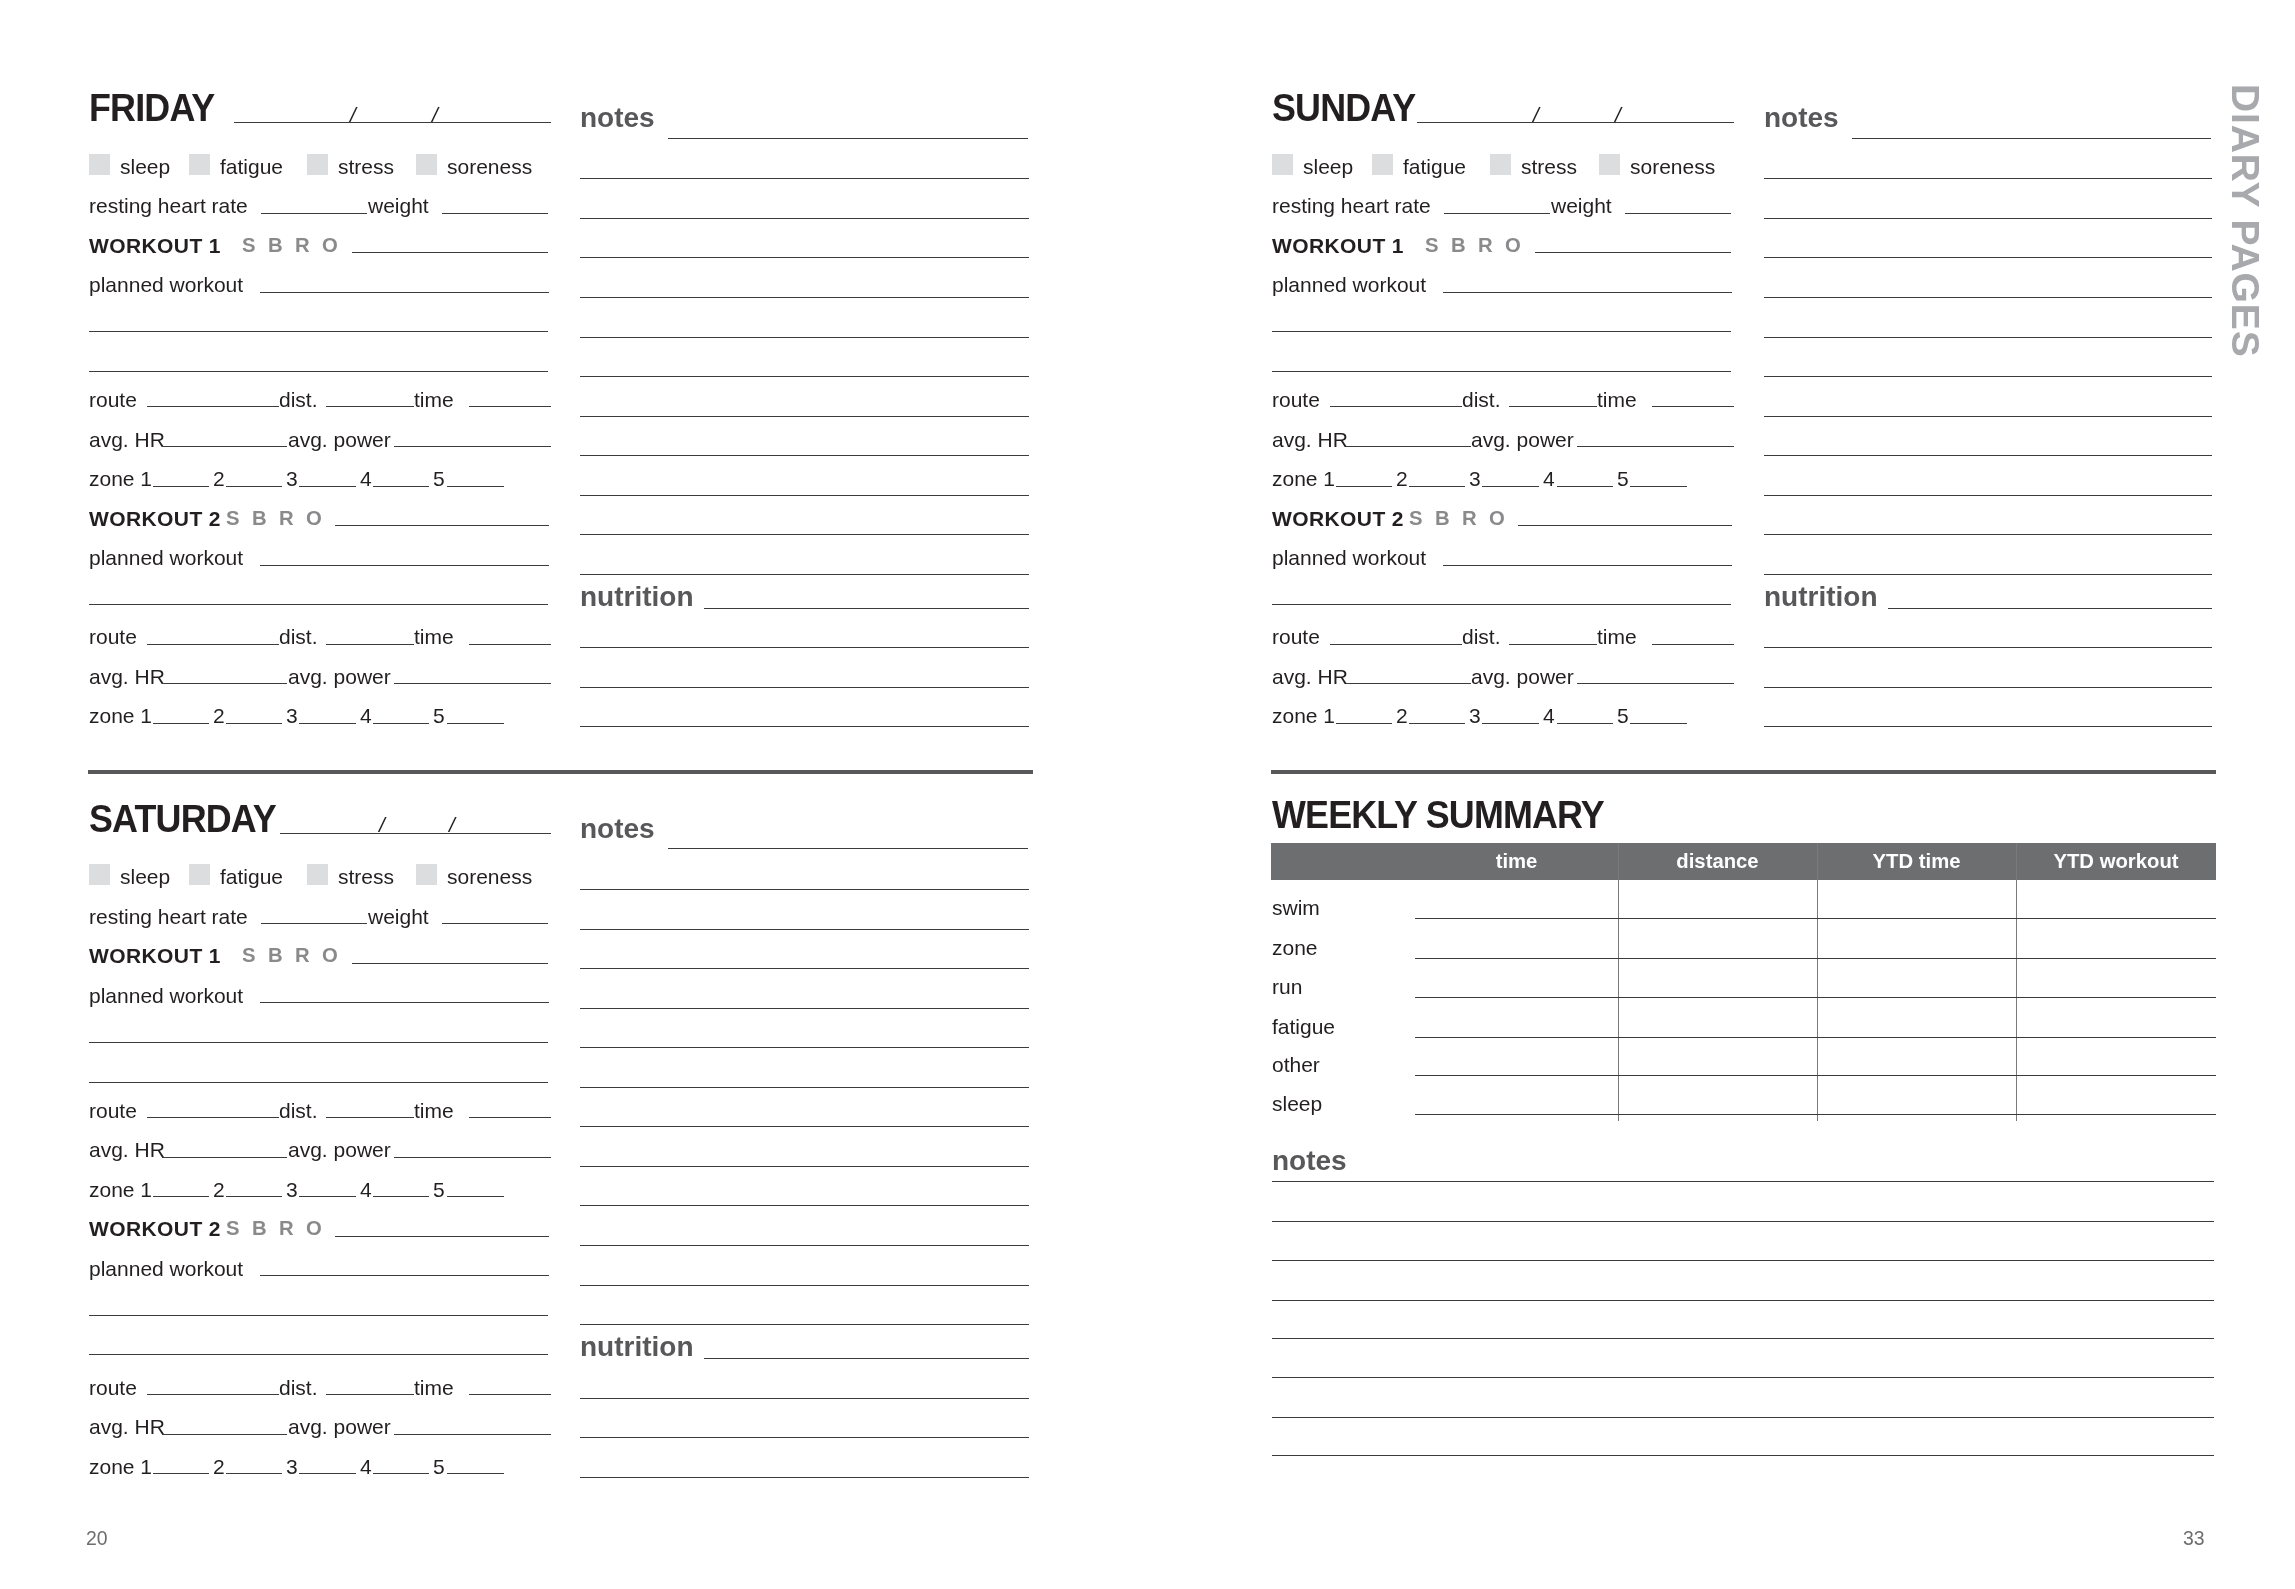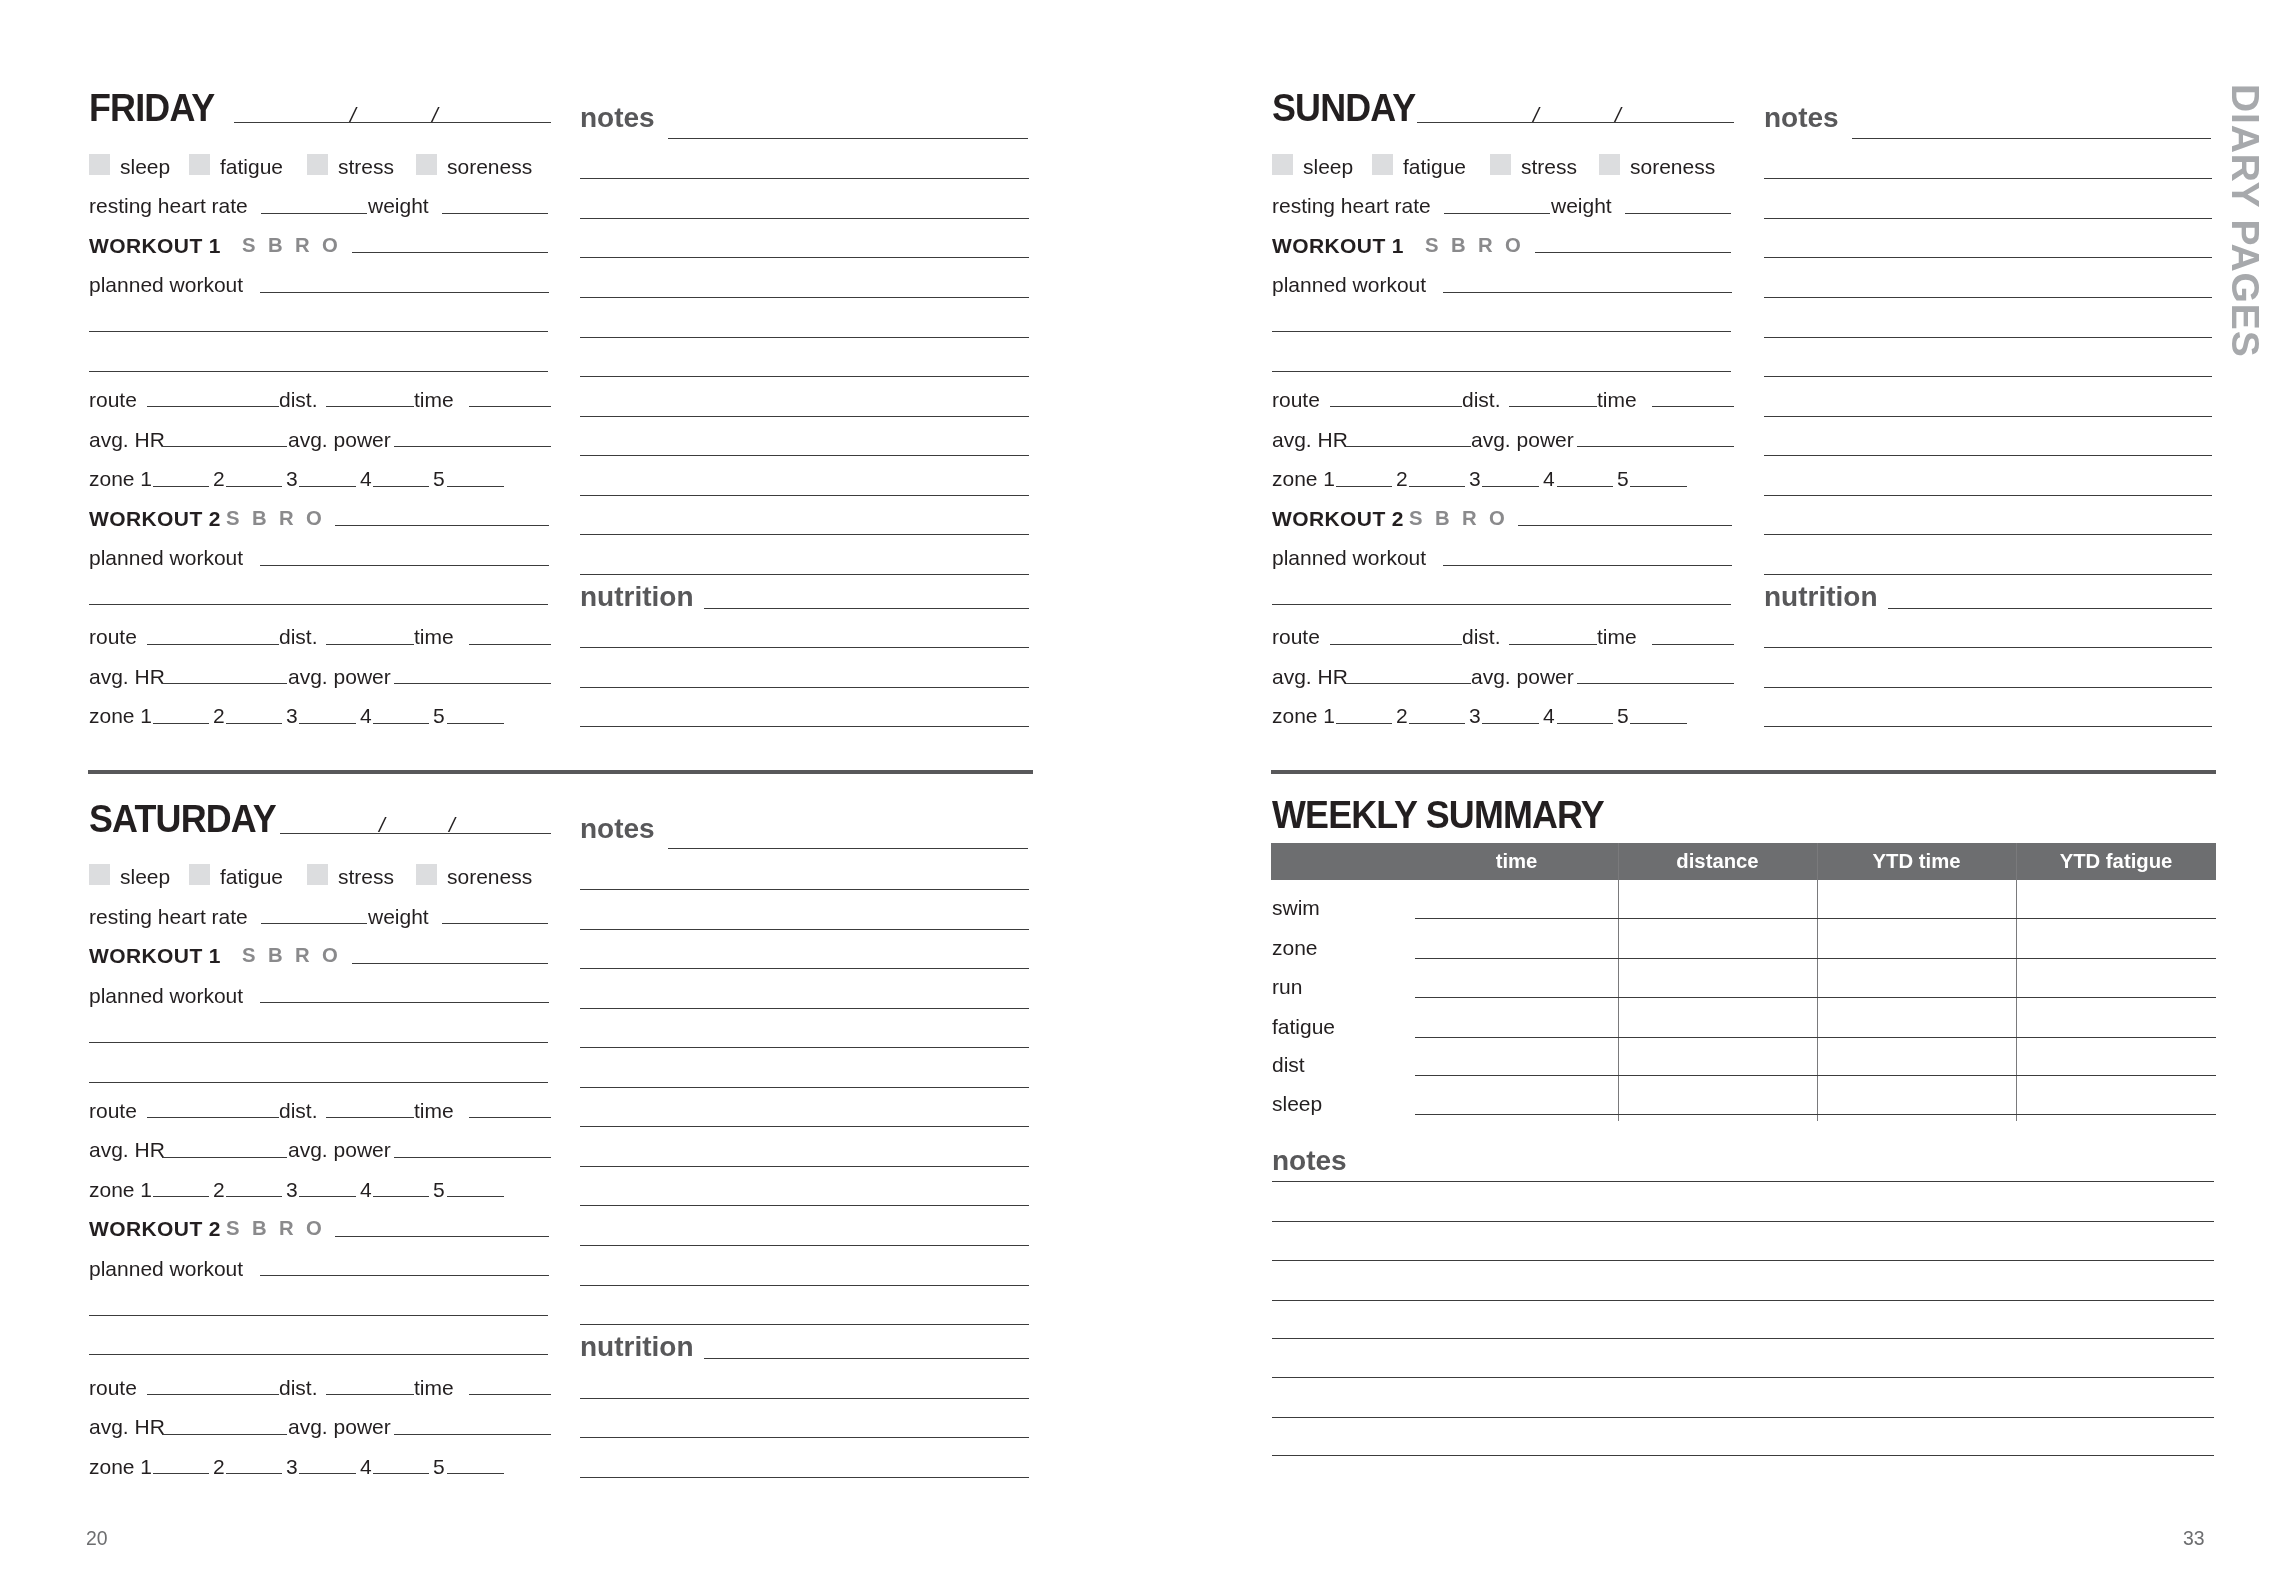--- a/index.html
+++ b/index.html
@@ -430,21 +430,21 @@
     <div class="rule" style="left: 1764px; top: 687px; width: 448px;"></div>
     <input class="field-input" type="text" style="left: 1764px; top: 660px; width: 448px;">
     <div class="rule" style="left: 1764px; top: 726px; width: 448px;"></div>
     <input class="field-input" type="text" style="left: 1764px; top: 700px; width: 448px;">
     <div class="divider" style="left: 1271px; top: 770px; width: 945px;"></div>
     <span class="day-title" style="left: 1272px; top: 795px;">WEEKLY SUMMARY</span>
     <div class="tbl-head" style="left: 1271px; top: 843px; width: 945px;"></div>
     <span class="th" style="left: 1415px; top: 843px; width: 203px;">time</span>
     <span class="th" style="left: 1618px; top: 843px; width: 199px;">distance</span>
     <span class="th" style="left: 1817px; top: 843px; width: 199px;">YTD time</span>
-    <span class="th" style="left: 2016px; top: 843px; width: 200px;">YTD fatigue</span>
+    <span class="th" style="left: 2016px; top: 843px; width: 200px;">YTD workout</span>
     <div class="vline" style="left: 1618px; top: 843px; height: 278px;"></div>
     <div class="vline" style="left: 1817px; top: 843px; height: 278px;"></div>
     <div class="vline" style="left: 2016px; top: 843px; height: 278px;"></div>
     <span class="lbl" style="left: 1272px; top: 897px;">swim</span>
     <div class="rule" style="left: 1415px; top: 918px; width: 203px;"></div>
     <input class="field-input" type="text" style="left: 1419px; top: 892px; width: 196px;">
     <div class="rule" style="left: 1618px; top: 918px; width: 199px;"></div>
     <input class="field-input" type="text" style="left: 1622px; top: 892px; width: 192px;">
     <div class="rule" style="left: 1817px; top: 918px; width: 199px;"></div>
     <input class="field-input" type="text" style="left: 1821px; top: 892px; width: 192px;">
@@ -470,21 +470,21 @@
     <input class="field-input" type="text" style="left: 2019px; top: 970px; width: 193px;">
     <span class="lbl" style="left: 1272px; top: 1016px;">fatigue</span>
     <div class="rule" style="left: 1415px; top: 1037px; width: 203px;"></div>
     <input class="field-input" type="text" style="left: 1419px; top: 1010px; width: 196px;">
     <div class="rule" style="left: 1618px; top: 1037px; width: 199px;"></div>
     <input class="field-input" type="text" style="left: 1622px; top: 1010px; width: 192px;">
     <div class="rule" style="left: 1817px; top: 1037px; width: 199px;"></div>
     <input class="field-input" type="text" style="left: 1821px; top: 1010px; width: 192px;">
     <div class="rule" style="left: 2016px; top: 1037px; width: 200px;"></div>
     <input class="field-input" type="text" style="left: 2019px; top: 1010px; width: 193px;">
-    <span class="lbl" style="left: 1272px; top: 1054px;">dist</span>
+    <span class="lbl" style="left: 1272px; top: 1054px;">other</span>
     <div class="rule" style="left: 1415px; top: 1075px; width: 203px;"></div>
     <input class="field-input" type="text" style="left: 1419px; top: 1049px; width: 196px;">
     <div class="rule" style="left: 1618px; top: 1075px; width: 199px;"></div>
     <input class="field-input" type="text" style="left: 1622px; top: 1049px; width: 192px;">
     <div class="rule" style="left: 1817px; top: 1075px; width: 199px;"></div>
     <input class="field-input" type="text" style="left: 1821px; top: 1049px; width: 192px;">
     <div class="rule" style="left: 2016px; top: 1075px; width: 200px;"></div>
     <input class="field-input" type="text" style="left: 2019px; top: 1049px; width: 193px;">
     <span class="lbl" style="left: 1272px; top: 1093px;">sleep</span>
     <div class="rule" style="left: 1415px; top: 1114px; width: 203px;"></div>

